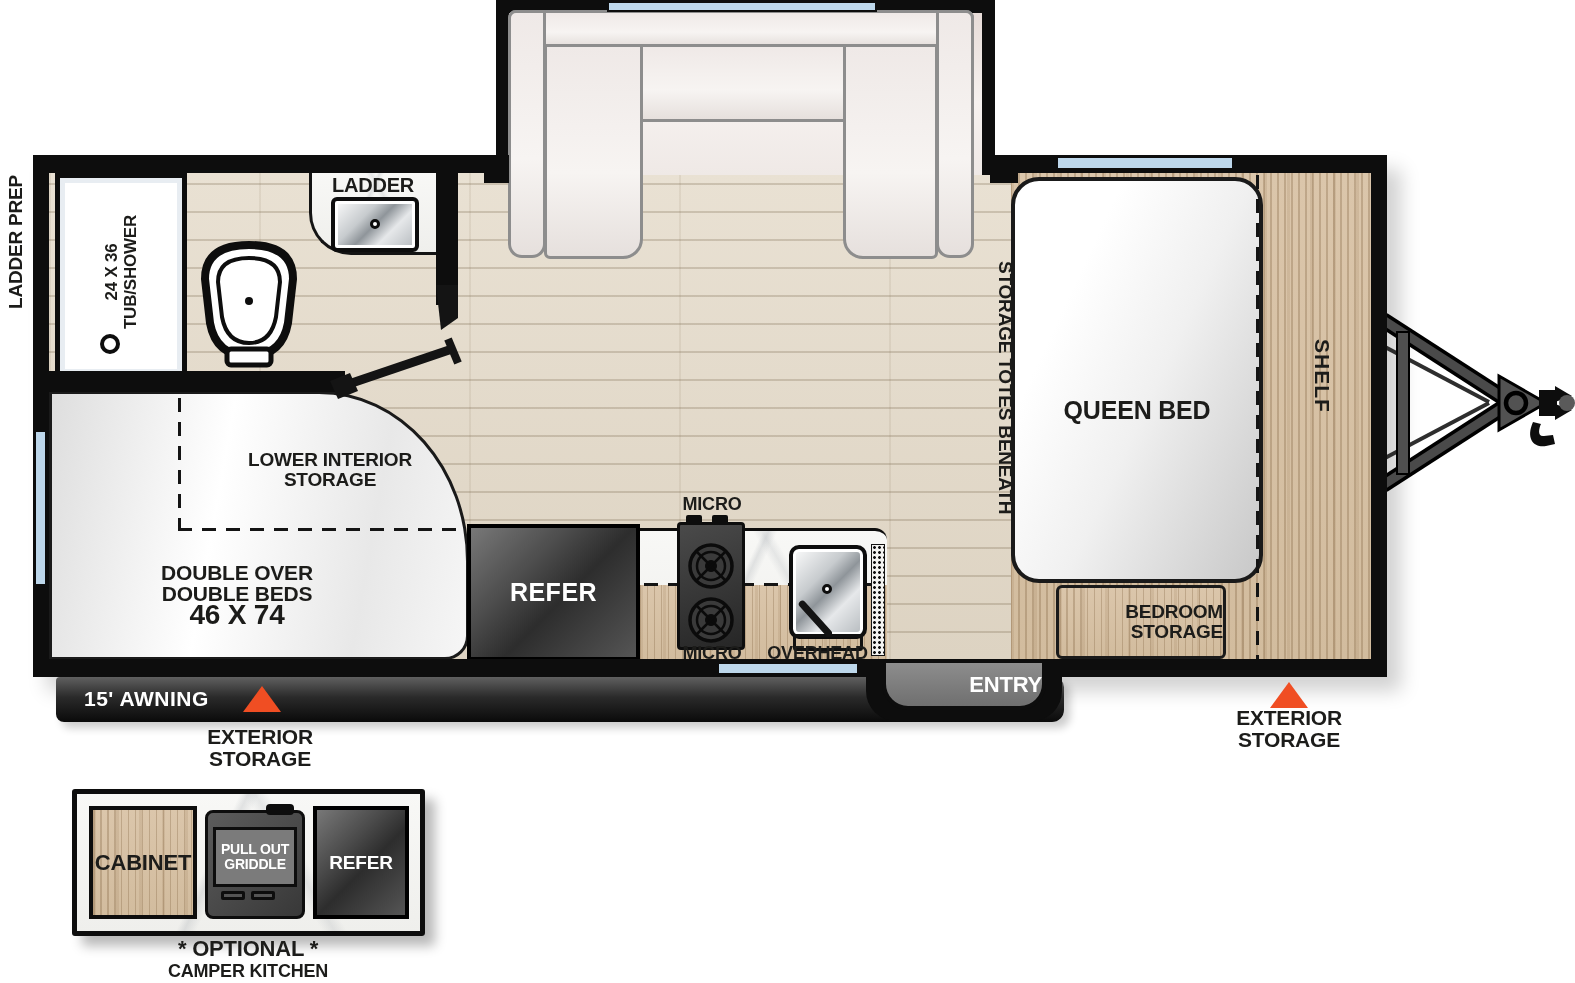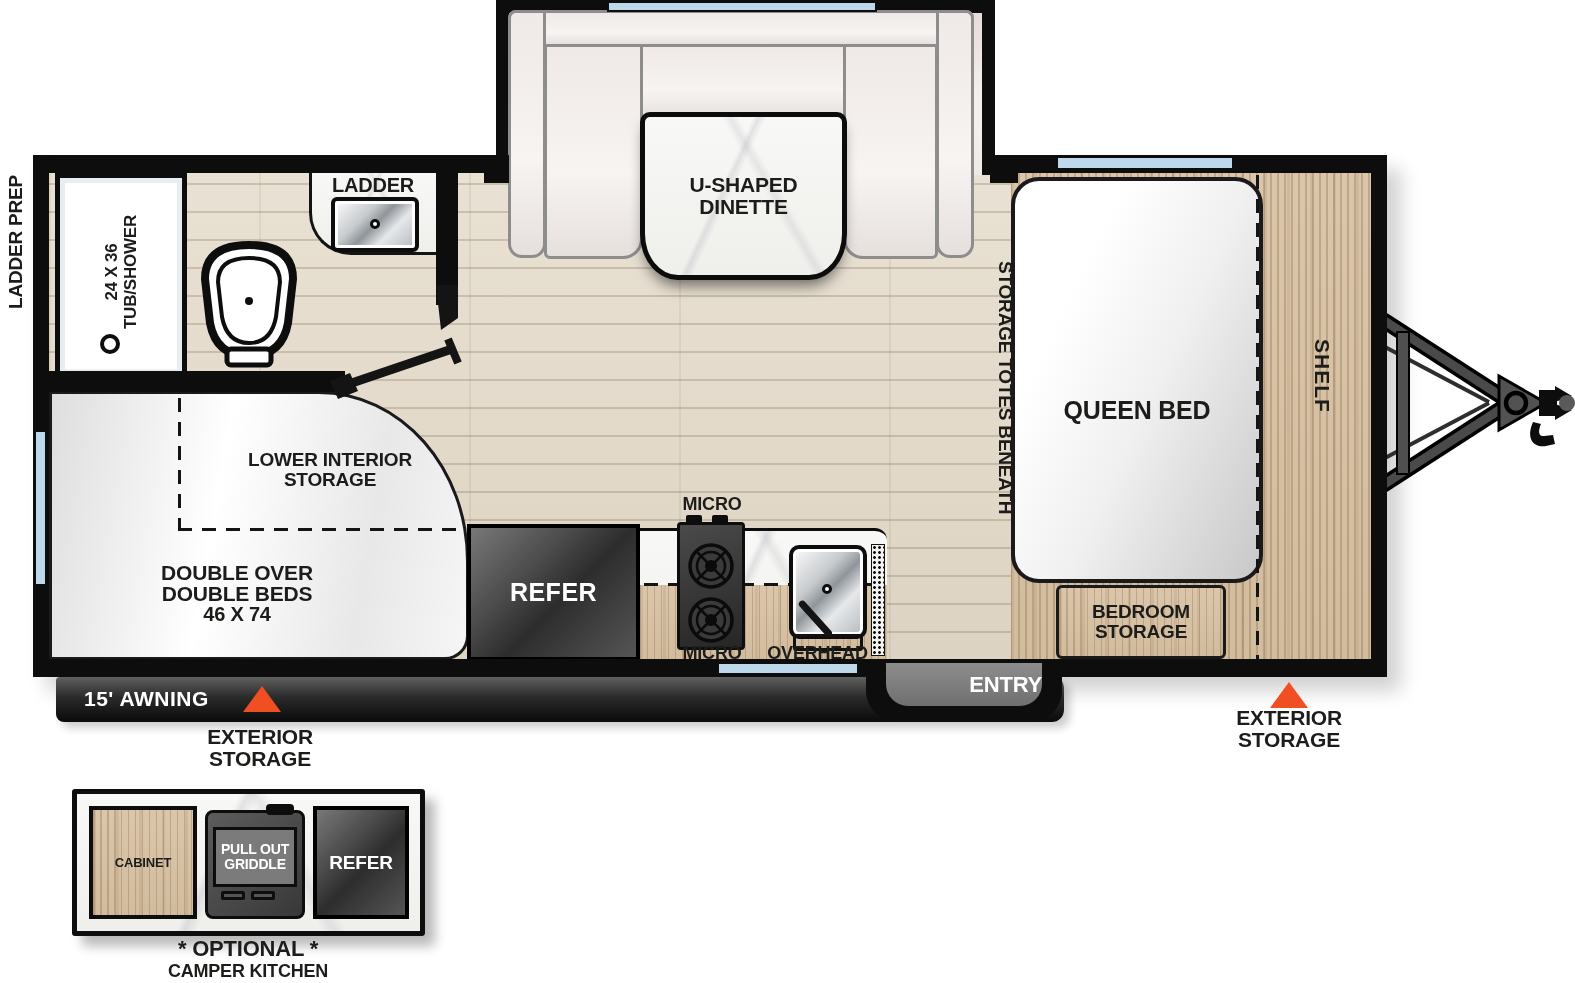--- a/index.html
+++ b/index.html
@@ -70,26 +70,20 @@
   <div class="abs wall" style="left:496px;top:0;width:13px;height:175px;"></div>
   <div class="abs wall" style="left:982px;top:0;width:13px;height:175px;"></div>
   <div class="abs win" style="left:607px;top:1px;width:270px;height:11px;z-index:7;"></div>
 
   <div class="abs sofa" style="left:508px;top:10px;width:466px;height:38px;border-radius:8px 8px 0 0;z-index:3;"></div>
   <div class="abs sofa" style="left:508px;top:10px;width:38px;height:248px;border-radius:8px 2px 14px 14px;z-index:3;"></div>
   <div class="abs sofa" style="left:936px;top:10px;width:38px;height:248px;border-radius:2px 8px 14px 14px;z-index:3;"></div>
   <div class="abs sofa" style="left:544px;top:44px;width:99px;height:215px;border-radius:0 0 20px 6px;z-index:3;"></div>
   <div class="abs sofa" style="left:843px;top:44px;width:95px;height:215px;border-radius:0 0 6px 20px;z-index:3;"></div>
   <div class="abs sofa" style="left:640px;top:44px;width:206px;height:78px;z-index:3;"></div>
-  <div class="abs marble ctr" style="left:640px;top:112px;width:207px;height:168px;border:5px solid #0c0c0c;
-              border-radius:10px 10px 38px 38px / 10px 10px 46px 46px;z-index:4;
-              box-shadow:0 10px 14px -4px rgba(0,0,0,.5);">
-    <div class="b" style="font-size:21px;line-height:22px;">U-SHAPED</div>
-    <div class="b" style="font-size:21px;line-height:22px;">DINETTE</div>
-  </div>
 
   <div class="abs wall" style="left:33px;top:155px;width:470px;height:18px;z-index:6;"></div>
   <div class="abs wall" style="left:993px;top:155px;width:394px;height:18px;z-index:6;"></div>
   <div class="abs wall" style="left:484px;top:155px;width:25px;height:28px;z-index:6;"></div>
   <div class="abs wall" style="left:990px;top:155px;width:28px;height:28px;z-index:6;"></div>
   <div class="abs wall" style="left:33px;top:155px;width:16px;height:522px;z-index:6;"></div>
   <div class="abs wall" style="left:1371px;top:155px;width:16px;height:522px;z-index:6;"></div>
   <div class="abs wall" style="left:33px;top:659px;width:1354px;height:18px;z-index:6;"></div>
   <div class="abs wall" style="left:33px;top:371px;width:312px;height:21px;z-index:6;"></div>
   <div class="abs wall" style="left:436px;top:173px;width:22px;height:132px;z-index:6;"></div>
@@ -132,21 +126,21 @@
               background:linear-gradient(100deg,#dedede,#ffffff 40%,#e8e8e8 75%,#f6f6f6);"></div>
   <div class="abs vdash" style="left:178px;top:398px;height:132px;z-index:4;"></div>
   <div class="abs hdash" style="left:178px;top:528px;width:288px;z-index:4;"></div>
   <div class="abs ctr" style="left:195px;top:450px;width:270px;z-index:8;">
     <div class="b" style="font-size:19px;line-height:20px;">LOWER INTERIOR</div>
     <div class="b" style="font-size:19px;line-height:20px;">STORAGE</div>
   </div>
   <div class="abs ctr" style="left:97px;top:562px;width:280px;z-index:8;">
     <div class="b" style="font-size:21px;line-height:21px;">DOUBLE OVER</div>
     <div class="b" style="font-size:21px;line-height:21px;">DOUBLE BEDS</div>
-    <div class="b" style="font-size:20px;line-height:21px;">46 X 74</div>
+    <div class="b" style="font-size:28px;line-height:21px;">46 X 74</div>
   </div>
 
   <div class="abs dark ctr" style="left:467px;top:524px;width:173px;height:137px;z-index:5;">
     <div class="b w" style="font-size:25px;letter-spacing:.5px;">REFER</div>
   </div>
   <div class="abs marble" style="left:640px;top:528px;width:247px;height:131px;border-top:3px solid #0d0d0d;border-radius:0 12px 0 0;z-index:3;">
     <div class="abs wood" style="left:0;bottom:0;width:247px;height:74px;"></div>
   </div>
   <div class="abs hdash" style="left:644px;top:583px;width:238px;z-index:4;"></div>
   <div class="abs hatch" style="left:871px;top:544px;width:14px;height:112px;z-index:5;"></div>
@@ -179,21 +173,21 @@
               transform:rotate(48deg);transform-origin:left center;z-index:6;"></div>
   <div class="abs" style="left:793px;top:634px;width:70px;height:17px;border:3px solid #111;border-radius:3px;z-index:5;"></div>
   <div class="abs b" style="left:760px;top:643px;width:115px;text-align:center;font-size:18px;z-index:8;">OVERHEAD</div>
 
   <div class="abs wood" style="left:1011px;top:173px;width:360px;height:486px;z-index:2;"></div>
   <div class="abs vtext b" style="left:988px;top:233px;width:28px;height:310px;font-size:19px;text-align:center;z-index:8;">STORAGE TOTES BENEATH</div>
   <div class="abs bedfill" style="left:1011px;top:177px;width:252px;height:406px;border-radius:28px;z-index:3;"></div>
   <div class="abs b" style="left:1011px;top:396px;width:252px;text-align:center;font-size:25px;z-index:8;">QUEEN BED</div>
   <div class="abs vdash" style="left:1256px;top:175px;height:484px;z-index:4;"></div>
   <div class="abs vtext b" style="left:1300px;top:298px;width:34px;height:155px;font-size:21px;text-align:center;letter-spacing:1px;z-index:8;">SHELF</div>
-  <div class="abs wood ctr" style="left:1056px;top:585px;width:170px;height:74px;border:3px solid #1a1a1a;border-radius:6px;z-index:5;">
+  <div class="abs wood ctr" style="left:1056px;top:585px;width:170px;height:74px;border:3px solid #1a1a1a;border-radius:6px;z-index:5;align-items:flex-end;">
     <div class="b" style="font-size:19px;line-height:20px;">BEDROOM</div>
     <div class="b" style="font-size:19px;line-height:20px;">STORAGE</div>
   </div>
 
   <div class="abs awning" style="left:56px;top:677px;width:1008px;height:45px;z-index:5;box-shadow:6px 6px 8px rgba(0,0,0,.2);"></div>
   <div class="abs b w" style="left:84px;top:687px;font-size:21px;letter-spacing:.5px;z-index:8;">15' AWNING</div>
   <div class="abs tri" style="left:243px;top:686px;z-index:8;"></div>
   <div class="abs ctr" style="left:182px;top:726px;width:156px;z-index:8;">
     <div class="b" style="font-size:21px;line-height:22px;">EXTERIOR</div>
     <div class="b" style="font-size:21px;line-height:22px;">STORAGE</div>
@@ -207,21 +201,21 @@
 
   <div class="abs tri" style="left:1270px;top:682px;z-index:8;"></div>
   <div class="abs ctr" style="left:1211px;top:707px;width:156px;z-index:8;">
     <div class="b" style="font-size:21px;line-height:22px;">EXTERIOR</div>
     <div class="b" style="font-size:21px;line-height:22px;">STORAGE</div>
   </div>
 
   <div class="abs marble" style="left:72px;top:789px;width:353px;height:147px;border:5px solid #0d0d0d;border-radius:3px;
               box-shadow:10px 10px 12px rgba(0,0,0,.28);z-index:5;"></div>
   <div class="abs wood ctr" style="left:89px;top:806px;width:108px;height:113px;border:4px solid #0d0d0d;z-index:6;">
-    <div class="b" style="font-size:13px;">CABINET</div>
+    <div class="b" style="font-size:22px;">CABINET</div>
   </div>
   <div class="abs" style="left:205px;top:810px;width:100px;height:109px;background:linear-gradient(135deg,#5c5c5c,#383838);
               border:3px solid #0d0d0d;border-radius:8px;z-index:6;"></div>
   <div class="abs" style="left:266px;top:804px;width:28px;height:11px;background:#0d0d0d;border-radius:4px;z-index:7;"></div>
   <div class="abs ctr" style="left:213px;top:827px;width:84px;height:60px;background:#7b7b7b;border:3px solid #0d0d0d;z-index:7;">
     <div class="b w" style="font-size:14px;line-height:15px;">PULL OUT</div>
     <div class="b w" style="font-size:14px;line-height:15px;">GRIDDLE</div>
   </div>
   <div class="abs" style="left:221px;top:891px;width:24px;height:9px;background:#555;border:3px solid #0d0d0d;border-radius:2px;z-index:7;"></div>
   <div class="abs" style="left:251px;top:891px;width:24px;height:9px;background:#555;border:3px solid #0d0d0d;border-radius:2px;z-index:7;"></div>

